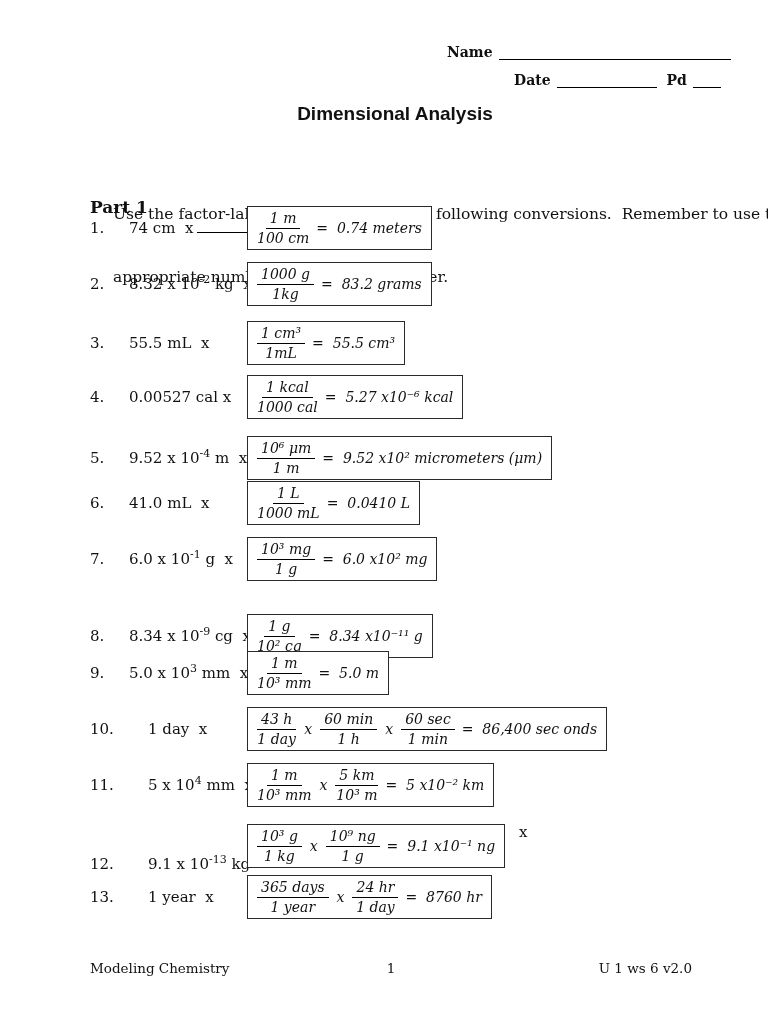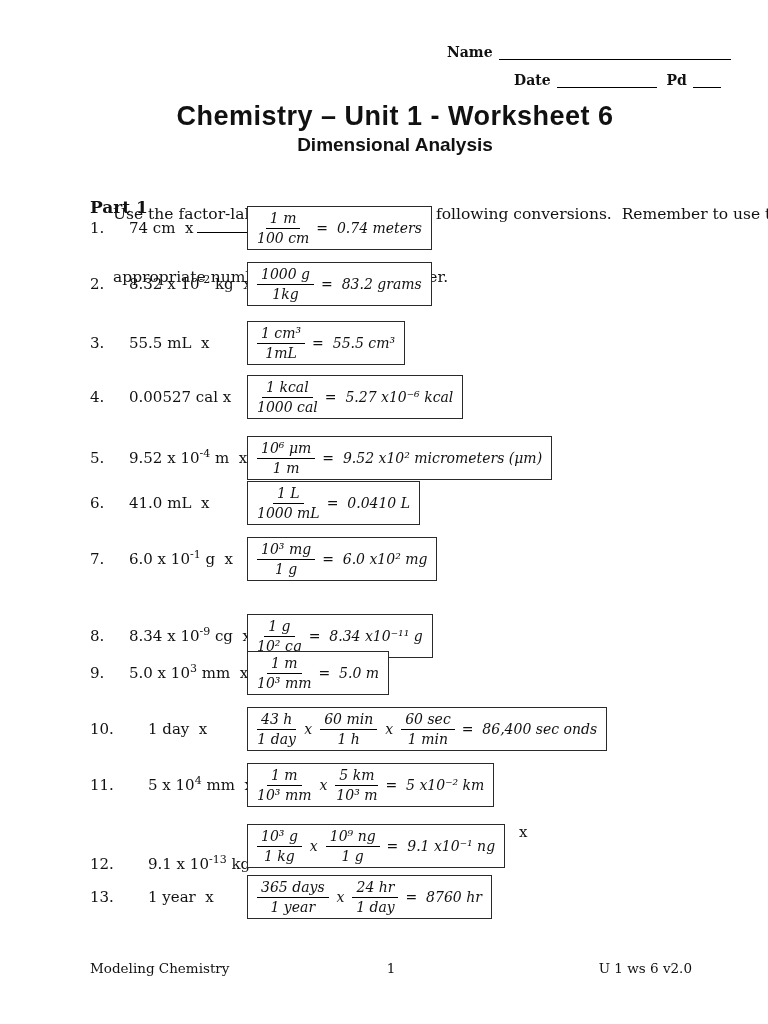--- a/index.html
+++ b/index.html
@@ -49,21 +49,20 @@
 <body>
 
 <div class="hdr-line" id="name-line">
   <span>Name</span><span class="hdr-rule" style="width:232px"></span>
 </div>
 <div class="hdr-line" id="date-line">
   <span>Date</span><span class="hdr-rule" style="width:100px"></span><span id="pd-label">Pd</span><span class="hdr-rule" style="width:28px"></span>
 </div>
 
 <div class="title-wrap">
-  <div class="title-main">Chemistry – Unit 1 - Worksheet 6</div>
   <div class="title-sub">Dimensional Analysis</div>
 </div>
 
 <div class="instructions">
   <div>Use the factor-label method to make the following conversions.  Remember to use the</div>
   <div>appropriate number of sf's in your answer.</div>
 </div>
 
 <div class="part-label">Part 1</div>
 

